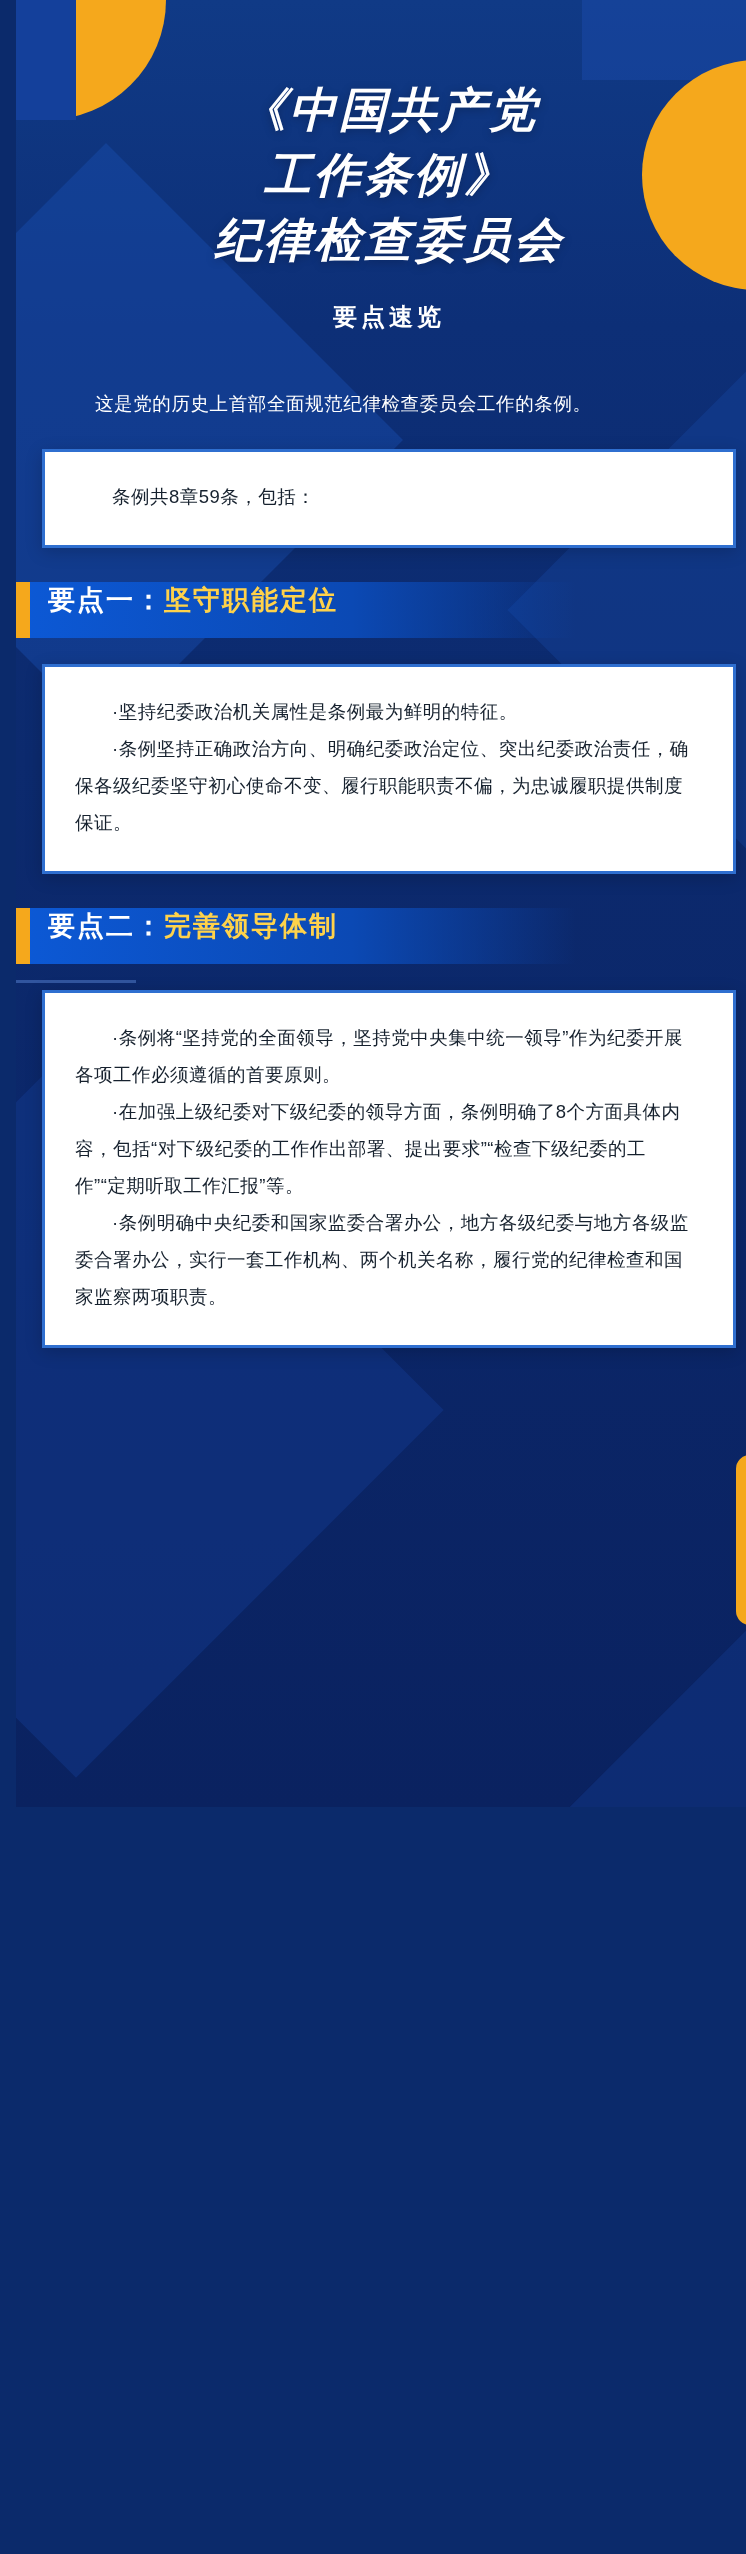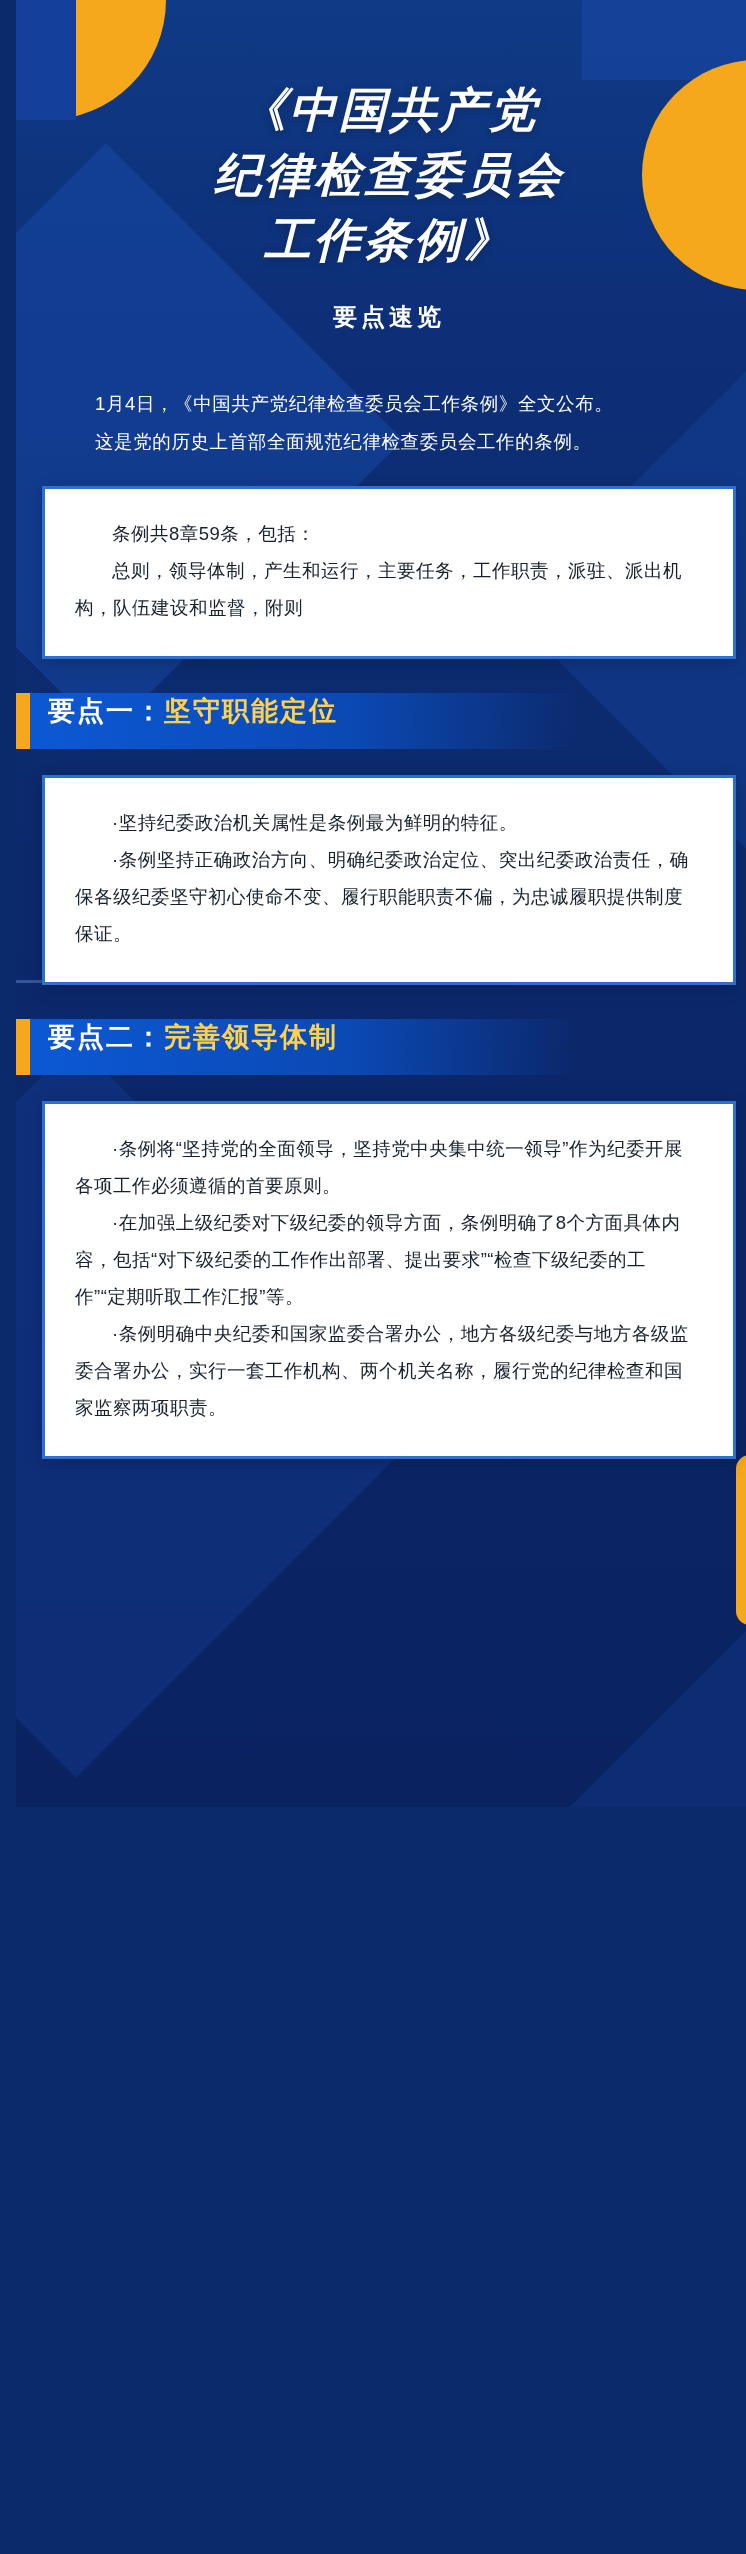--- a/index.html
+++ b/index.html
@@ -187,34 +187,32 @@
   <div class="deco deco-diag2"></div>
   <div class="deco deco-diag3"></div>
   <div class="deco deco-diag4"></div>
   <div class="deco deco-yellow-mid"></div>
   <div class="deco deco-yellow-mid2"></div>
   <div class="deco deco-thin-line"></div>
 
   <div class="header">
     <h1 class="main-title">
       <div>《中国共产党</div>
+      <div>工作条例》</div>
       <div>纪律检查委员会</div>
-      <div>工作条例》</div>
     </h1>
     <div class="subtitle">要点速览</div>
   </div>
 
   <div class="intro">
-    <p>1月4日，《中国共产党纪律检查委员会工作条例》全文公布。</p>
     <p>这是党的历史上首部全面规范纪律检查委员会工作的条例。</p>
   </div>
 
   <div class="card">
     <p>条例共8章59条，包括：</p>
-    <p>总则，领导体制，产生和运行，主要任务，工作职责，派驻、派出机构，队伍建设和监督，附则</p>
   </div>
 
   <div class="section-bar">
     <div class="bar-bg"></div>
     <div class="bar-accent"></div>
     <div class="label">
       <span>要点一：</span><span class="hl">坚守职能定位</span>
     </div>
   </div>
 

